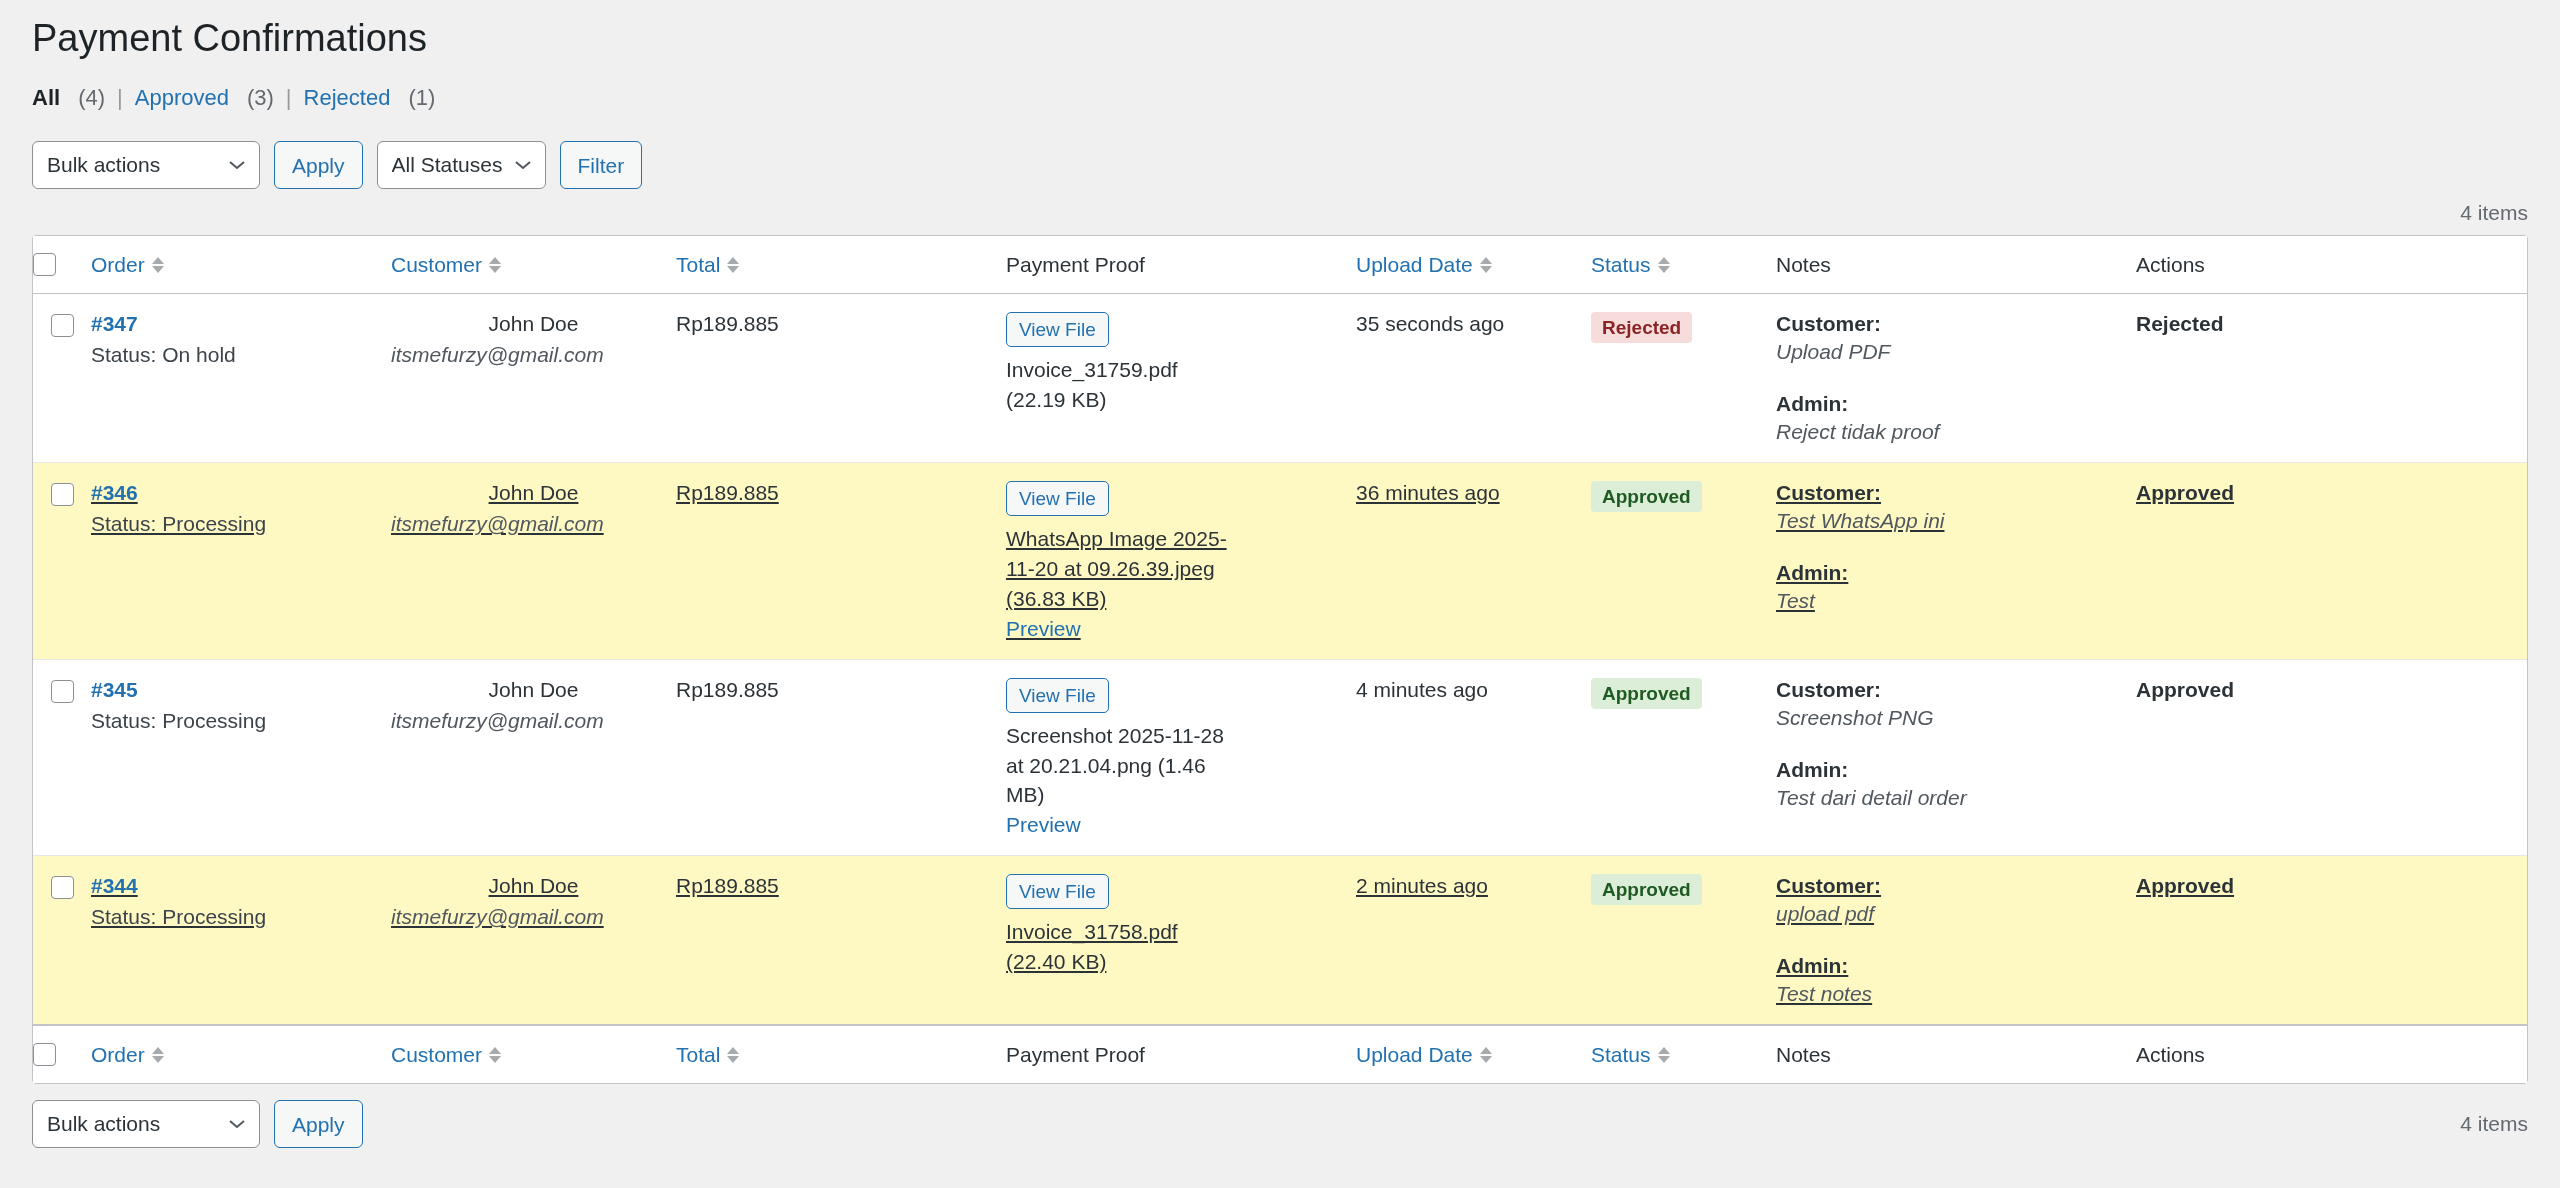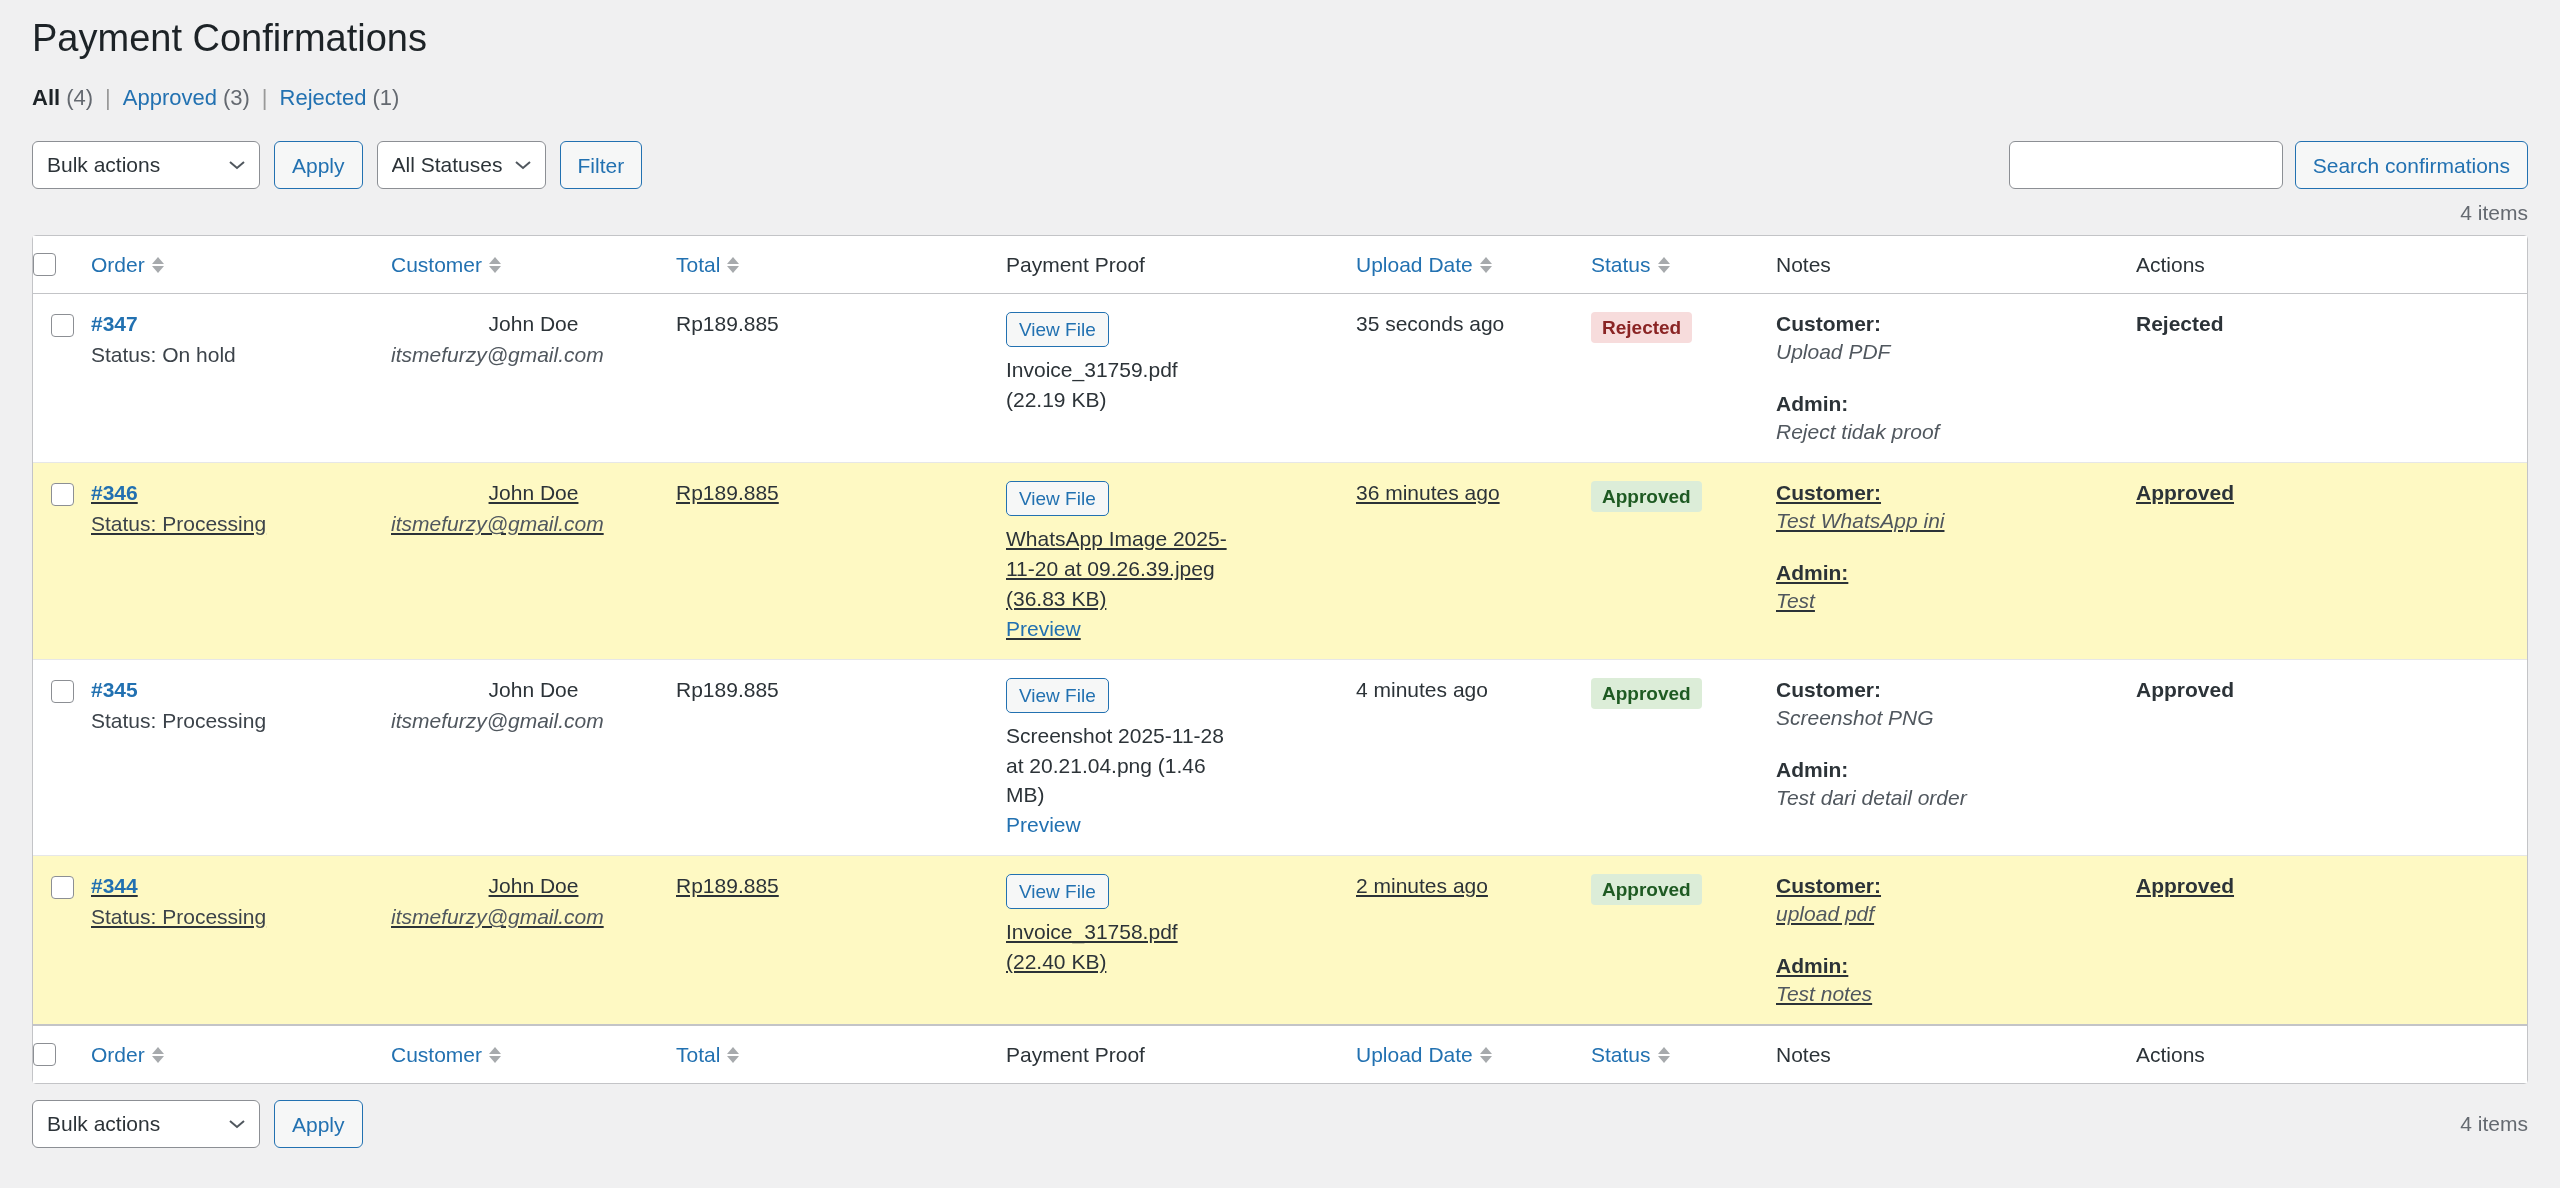--- a/index.html
+++ b/index.html
@@ -27,21 +27,21 @@
   .subsubsub {
     list-style: none;
     margin: 0 0 30px 0;
     padding: 0;
     font-size: 22px;
     color: #50575e;
     display: flex;
     align-items: center;
     gap: 0;
   }
-  .subsubsub li { display: inline-flex; align-items: flex-start; }
+  .subsubsub li { display: inline-flex; align-items: flex-start; gap: 12px; }
   .subsubsub a { color: #2271b1; text-decoration: none; }
   .subsubsub a.current { color: #1d2327; font-weight: 700; }
   .subsubsub .count { color: #646970; margin-left: 6px; }
   .subsubsub .sep { color: #999; margin: 0 12px; }
 
   
   .tablenav {
     display: flex;
     align-items: center;
     justify-content: space-between;
@@ -280,24 +280,20 @@
         <select class="wp-select">
           <option>All Statuses</option>
         </select>
         <svg class="chev" viewBox="0 0 16 10">
           <path d="M1 2 L8 8 L15 2" fill="none" stroke="#50575e" stroke-width="2"></path>
         </svg>
       </span>
       <button class="btn-secondary">Filter</button>
     </div>
 
-    <div class="search-box">
-      <input class="search-input" type="text" value="" style="">
-      <button class="btn-secondary">Search confirmations</button>
-    </div>
   </div>
 
   <div style="display:flex;justify-content:flex-end;margin:-4px 0 10px 0;">
     <span class="displaying-num">4 items</span>
   </div>
 
   <table class="wp-list-table">
     <thead>
       <tr>
         <th class="col-cb">

